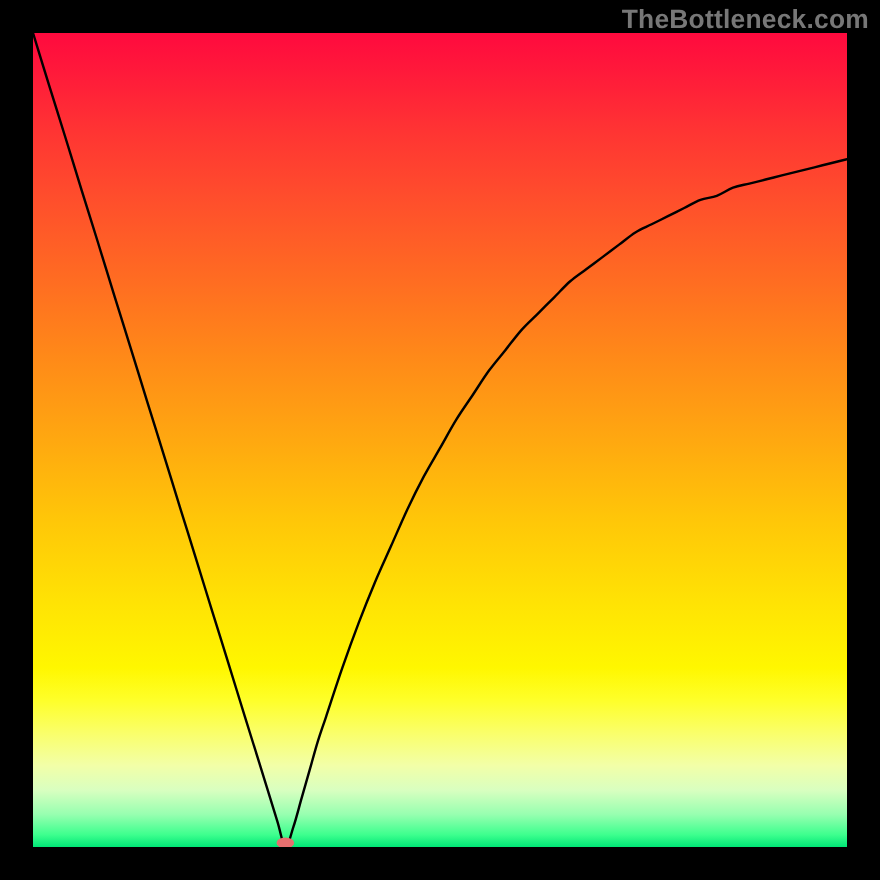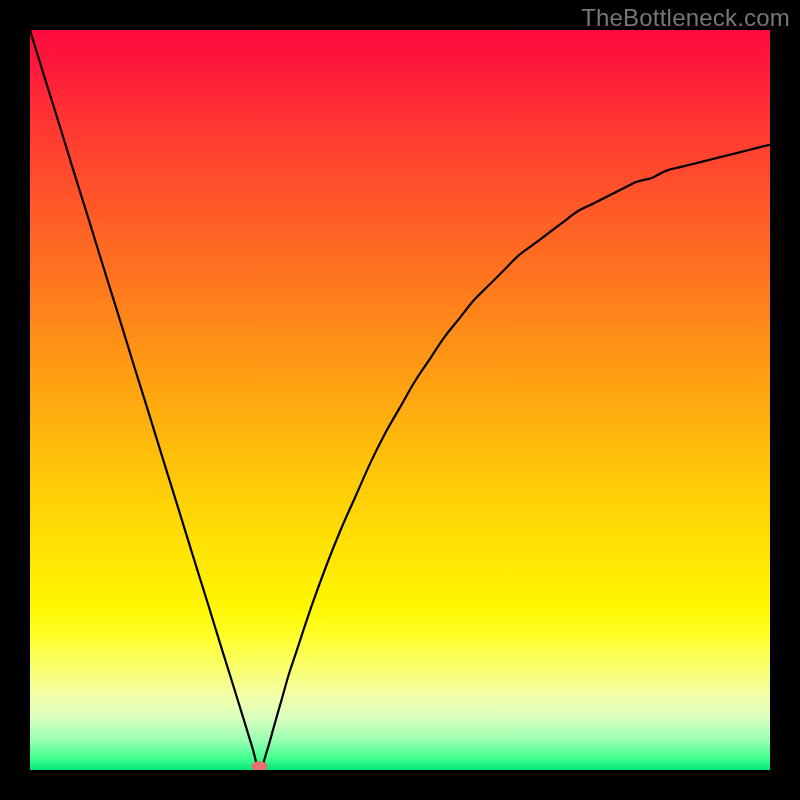--- a/index.html
+++ b/index.html
@@ -25,21 +25,21 @@
     left: 30px;
     width: 740px;
     height: 740px;
   }
   .watermark {
     position: absolute;
     top: 4px;
     right: 10px;
     color: #777;
     font-size: 24px;
-    font-weight: 400;
+    font-weight: 700;
     letter-spacing: 0.2px;
     user-select: none;
   }
   svg { display: block; }
 </style>
 </head>
 <body>
 
 <div class="frame">
   <div class="watermark">TheBottleneck.com</div>

